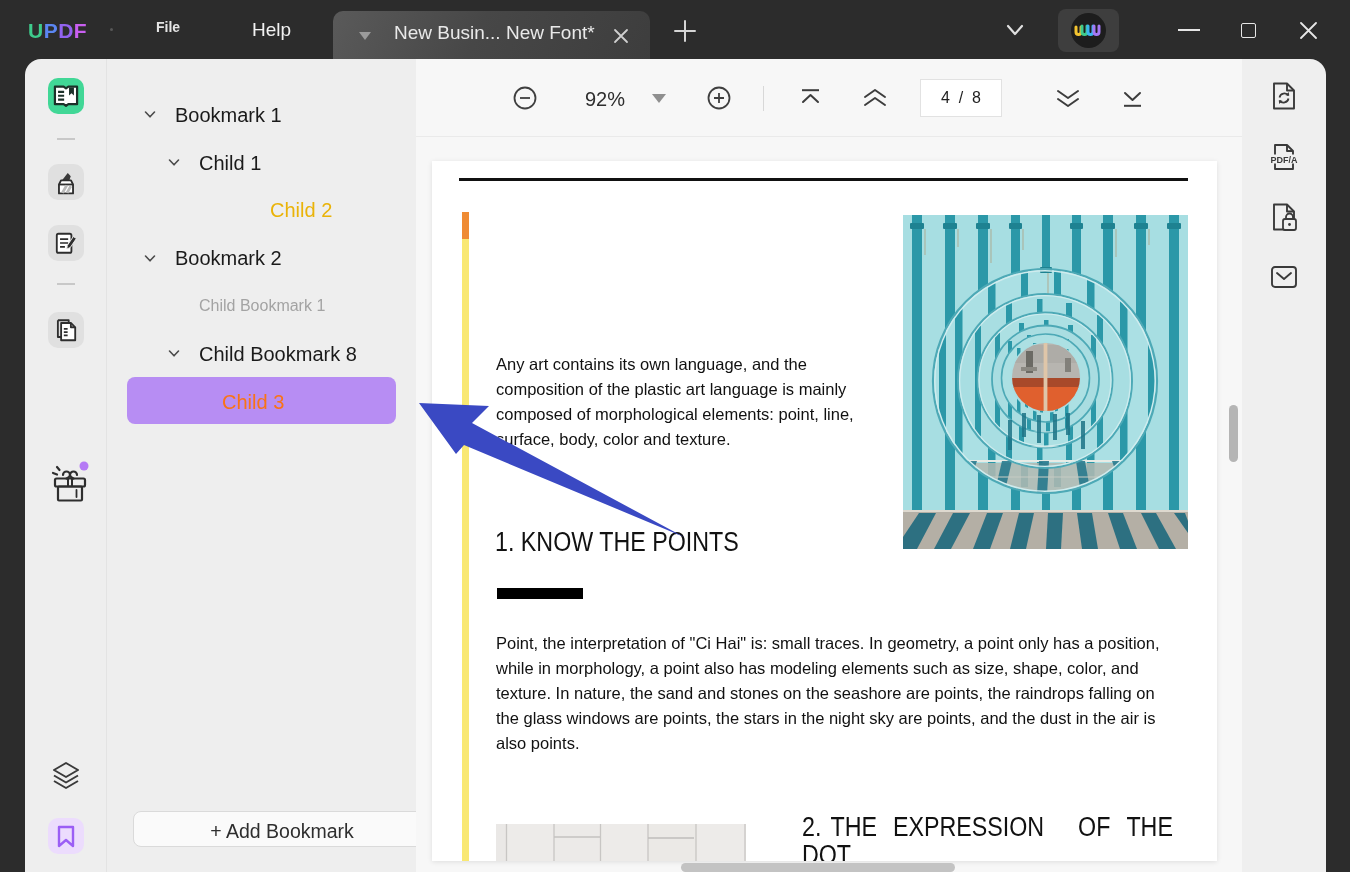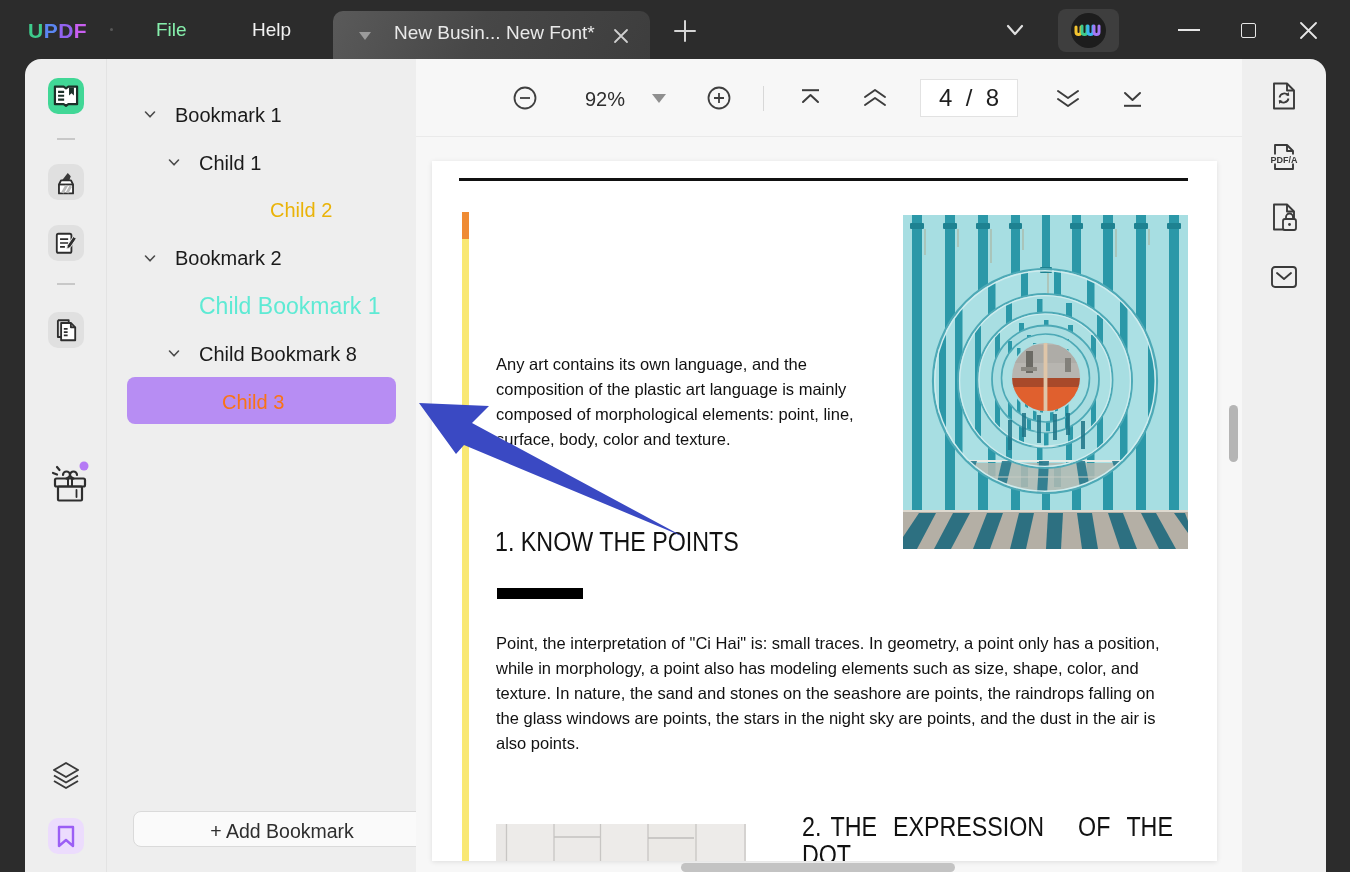--- a/index.html
+++ b/index.html
@@ -8,21 +8,21 @@
   .abs { position:absolute; }
 </style>
 </head>
 <body>
 
 <div class="abs" id="topbar" style="left:0;top:0;width:1350px;height:59px;background:#2c2c2c;">
   <div class="abs" style="left:28px;top:19px;font-size:21px;font-weight:700;letter-spacing:0.5px;">
     <span style="color:#3ecb8c;">U</span><span style="color:#5b86f2;">P</span><span style="color:#9263f0;">D</span><span style="color:#c95ff0;">F</span>
   </div>
   <div class="abs" style="left:110px;top:28px;width:3px;height:3px;border-radius:50%;background:#575757;"></div>
-  <div class="abs" style="left:156px;top:19px;font-size:19px;color:#86efac;">File</div>
+  <div class="abs" style="left:156px;top:19px;font-size:14px;color:#e5e5e5;font-weight:bold;">File</div>
   <div class="abs" style="left:252px;top:19px;font-size:19px;color:#f2f2f2;">Help</div>
 
   <div class="abs" style="left:333px;top:11px;width:317px;height:60px;border-radius:10px 10px 0 0;background:linear-gradient(115deg,#5a5a5a 0%,#474747 45%,#3d3d3d 100%);">
     <div class="abs" style="left:26px;top:21px;width:0;height:0;border-left:6.5px solid transparent;border-right:6.5px solid transparent;border-top:8px solid #9b9b9b;"></div>
     <div class="abs" style="left:61px;top:11px;font-size:19px;color:#e9e9e9;">New Busin... New Font*</div>
     <svg class="abs" style="left:279px;top:16px;" width="18" height="18" viewBox="0 0 18 18">
         <path d="M3 3 L15 15 M15 3 L3 15" stroke="#cfcfcf" stroke-width="1.8" stroke-linecap="round"></path>
       </svg>
   </div>
 
@@ -122,21 +122,21 @@
   </svg>
 <div class="abs" style="left:199px;top:153px;font-size:20px;line-height:20px;color:#1a1a1a;">Child 1</div>
 
 <div class="abs" style="left:222px;top:200px;font-size:20px;line-height:20px;color:#eab308;margin-left:48px;">Child 2</div>
 
 <svg class="abs" style="left:144px;top:254px;" width="12" height="9" viewBox="0 0 12 9">
     <path d="M1.5 2 L6 6.8 L10.5 2" stroke="#4a4a4a" stroke-width="1.6" fill="none" stroke-linecap="round" stroke-linejoin="round"></path>
   </svg>
 <div class="abs" style="left:175px;top:248px;font-size:20px;line-height:20px;color:#1a1a1a;">Bookmark 2</div>
 
-<div class="abs" style="left:199px;top:296px;font-size:23px;line-height:20px;color:#5eead4;">Child Bookmark 1</div>
+<div class="abs" style="left:199px;top:296px;font-size:16px;line-height:20px;color:#a3a3a3;">Child Bookmark 1</div>
 
 <svg class="abs" style="left:168px;top:349px;" width="12" height="9" viewBox="0 0 12 9">
     <path d="M1.5 2 L6 6.8 L10.5 2" stroke="#4a4a4a" stroke-width="1.6" fill="none" stroke-linecap="round" stroke-linejoin="round"></path>
   </svg>
 <div class="abs" style="left:199px;top:344px;font-size:20px;line-height:20px;color:#1a1a1a;">Child Bookmark 8</div>
 
 <div class="abs" style="left:222px;top:392px;font-size:20px;line-height:20px;color:#f97316;">Child 3</div>
 
 <div class="abs" style="left:133px;top:811px;width:298px;height:36px;border-radius:8px;background:#fafafa;border:1px solid #dadada;text-align:center;line-height:37px;padding-top:1px;font-size:19.5px;color:#2e2e2e;">+ Add Bookmark</div>
 
@@ -154,21 +154,21 @@
     <path d="M7 12 h10 M12 7 v10" stroke="#3f3f3f" stroke-width="1.8"></path>
   </svg>
 <div class="abs" style="left:763px;top:86px;width:1px;height:25px;background:#d8d8d8;"></div>
 <svg class="abs" style="left:801px;top:89px;" width="19" height="18" viewBox="0 0 19 18">
     <path d="M1 1.2 H18" stroke="#3d3d3d" stroke-width="2"></path>
     <path d="M2 13 L9.5 6 L17 13" fill="none" stroke="#3d3d3d" stroke-width="2" stroke-linecap="round" stroke-linejoin="round"></path>
   </svg>
 <svg class="abs" style="left:862px;top:88px;" width="26" height="20" viewBox="0 0 26 20">
     <path d="M3 9 L13 2 L23 9 M3 17 L13 10 L23 17" fill="none" stroke="#3d3d3d" stroke-width="2" stroke-linecap="round" stroke-linejoin="round"></path>
   </svg>
-<div class="abs" style="left:920px;top:79px;width:98px;height:38px;border-radius:0;background:#ffffff;border:1px solid #e2e2e2;text-align:center;line-height:36px;font-size:24px;color:#1f1f1f;">4&nbsp;&nbsp;/&nbsp;&nbsp;8</div>
+<div class="abs" style="left:920px;top:79px;width:82px;height:38px;border-radius:0;background:#ffffff;border:1px solid #e2e2e2;text-align:center;line-height:36px;font-size:16px;color:#1f1f1f;">4&nbsp;&nbsp;/&nbsp;&nbsp;8</div>
 <svg class="abs" style="left:1055px;top:88px;" width="26" height="20" viewBox="0 0 26 20">
     <path d="M3 3 L13 10 L23 3 M3 11 L13 18 L23 11" fill="none" stroke="#3d3d3d" stroke-width="2" stroke-linecap="round" stroke-linejoin="round"></path>
   </svg>
 <svg class="abs" style="left:1123px;top:89px;" width="19" height="18" viewBox="0 0 19 18">
     <path d="M2 4 L9.5 11 L17 4" fill="none" stroke="#3d3d3d" stroke-width="2" stroke-linecap="round" stroke-linejoin="round"></path>
     <path d="M1 16.8 H18" stroke="#3d3d3d" stroke-width="2"></path>
   </svg>
 
 <div class="abs" id="page" style="left:432px;top:161px;width:785px;height:700px;background:#ffffff;overflow:hidden;box-shadow:0 1px 5px rgba(0,0,0,0.10);">
 

